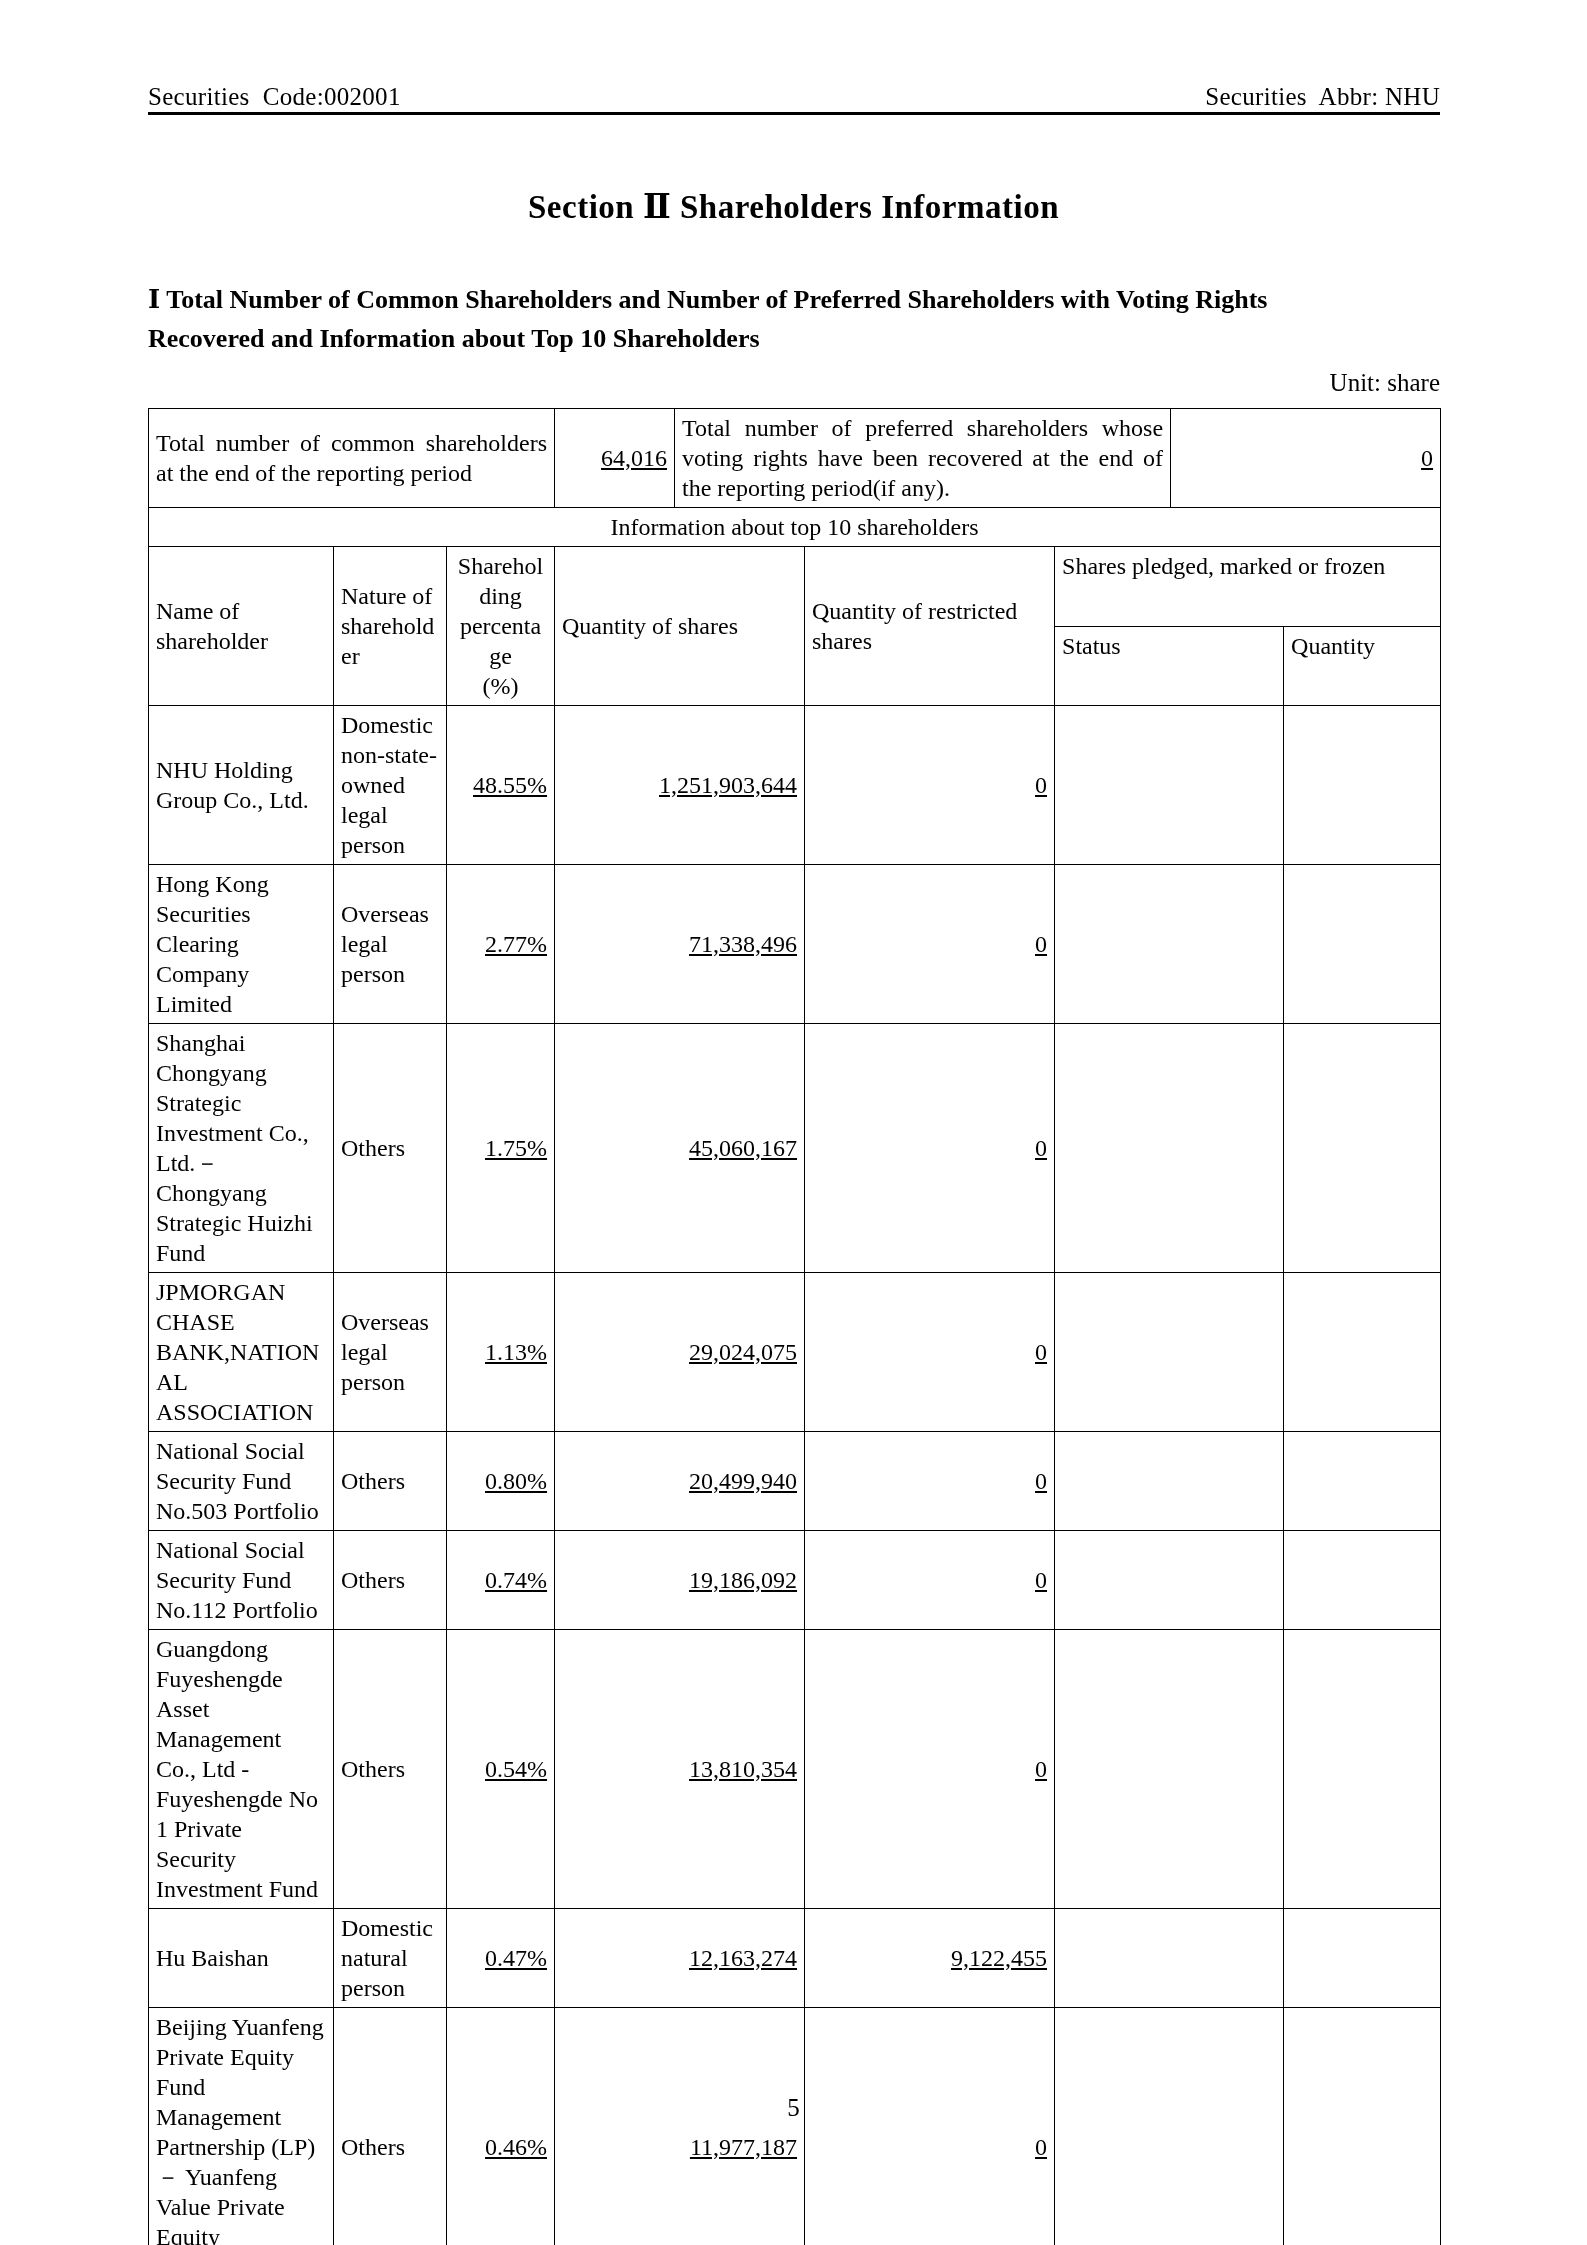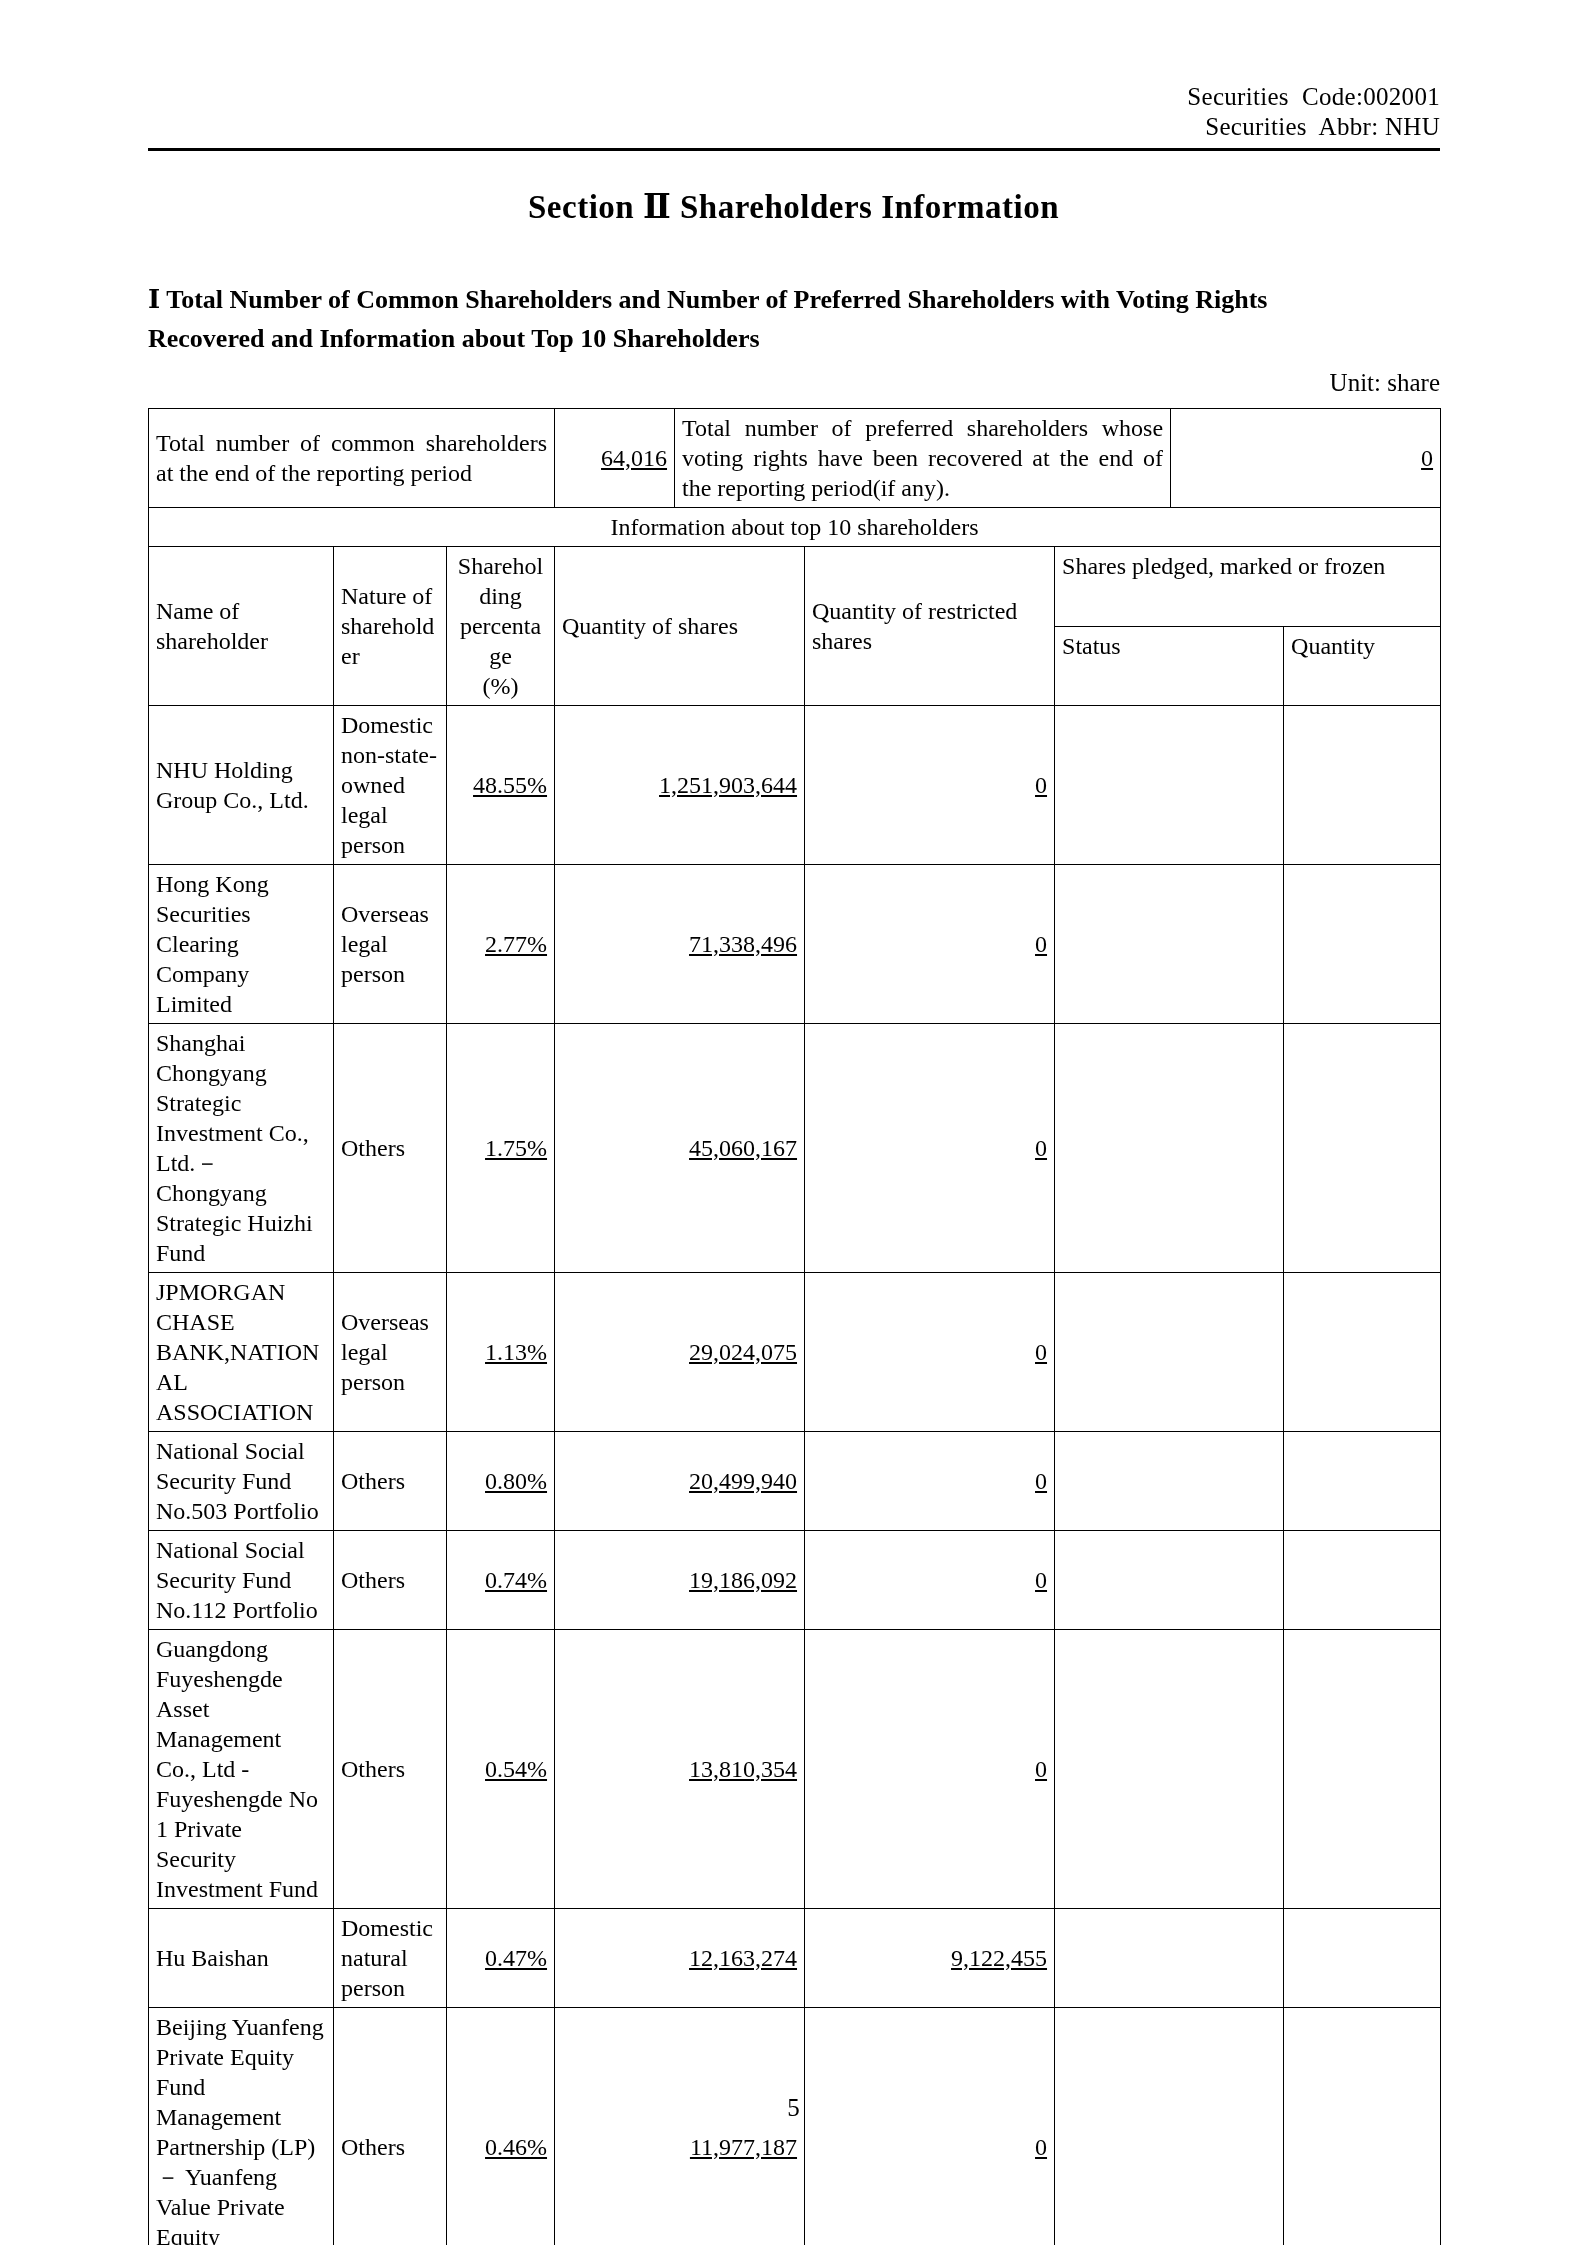--- a/index.html
+++ b/index.html
@@ -28,23 +28,21 @@
     position: absolute;
     left: 148px;
     top: 82px;
     width: 1292px;
     display: flex;
     justify-content: space-between;
     align-items: flex-end;
     font-size: 25px;
     line-height: 30px;
     letter-spacing: 0.3px;
-    padding-bottom: 6px;
     border-bottom: 3px solid #000;
-    flex-direction: column;
   }
   .runhead .left { white-space: pre; }
   .runhead .right { white-space: pre; }
 
   
   .sec-title {
     position: absolute;
     left: 0;
     top: 185px;
     width: 1587px;

